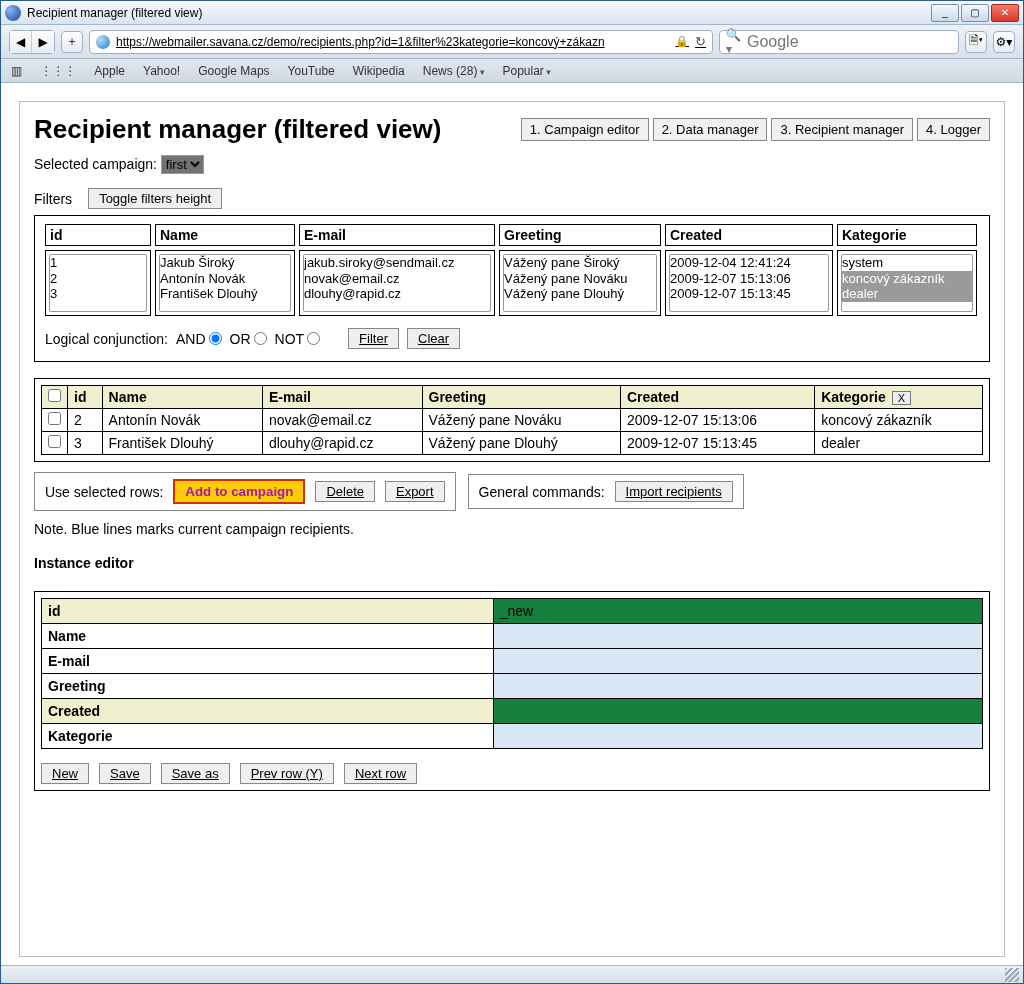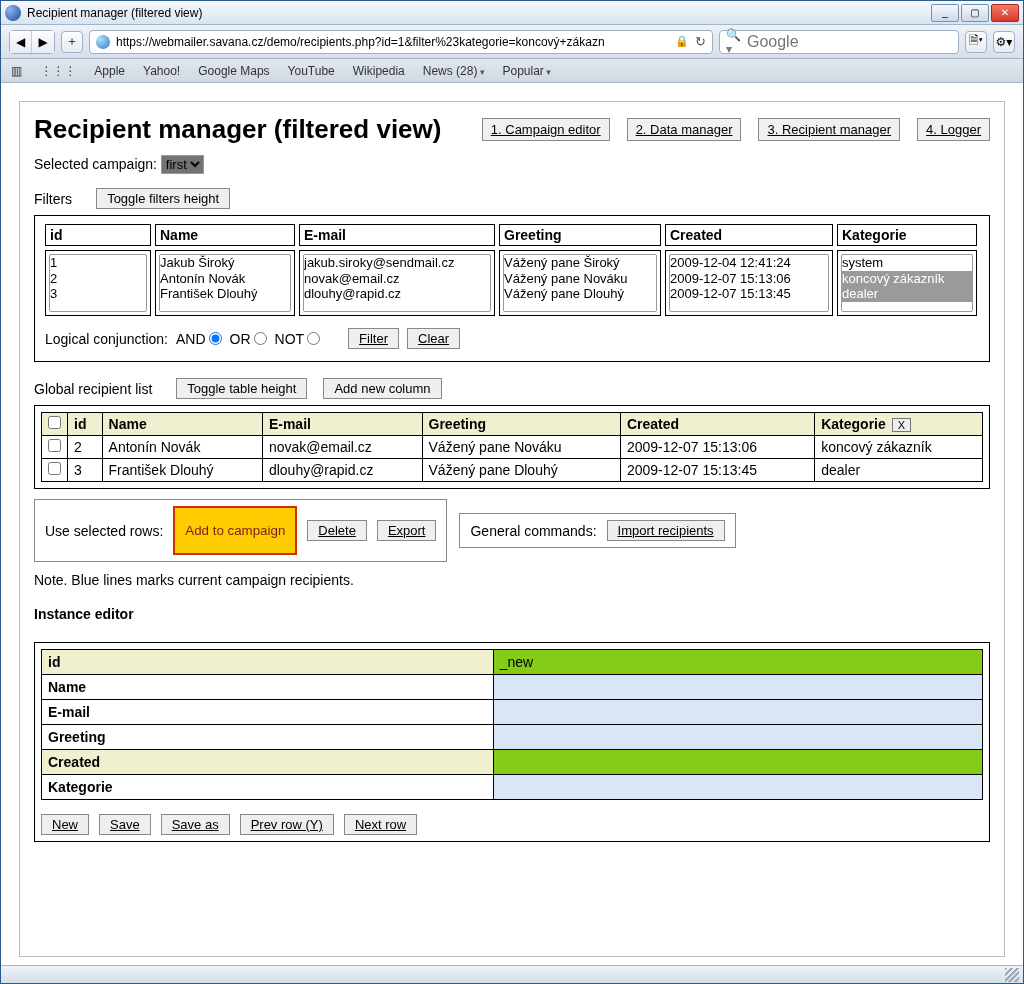--- a/index.html
+++ b/index.html
@@ -9,44 +9,44 @@
 .titlebar .app-icon { width: 16px; height: 16px; border-radius: 50%; background: radial-gradient(circle at 30% 30%, #8ab4f8, #1a4b8c); margin-right: 6px; }
 .titlebar .title { flex: 1; }
 .titlebar .win-buttons { display: flex; }
 .titlebar .win-buttons button { width: 28px; height: 18px; margin-left: 2px; font-size: 10px; border: 1px solid #7a91ac; background: linear-gradient(to bottom,#f3f8fe,#cdd9e8); border-radius: 2px; cursor: pointer; }
 .titlebar .win-buttons .close { background: linear-gradient(to bottom,#f47a6a,#d73a2a); color:#fff; border-color:#a22; }
 
 .toolbar { height: 34px; background: linear-gradient(to bottom,#eef2f7,#d7e0eb); border-bottom: 1px solid #a6b4c6; display: flex; align-items: center; padding: 0 8px; gap: 6px; font-size: 12px; }
 .nav-group { display:flex; align-items:center; border:1px solid #9fb0c4; border-radius:4px; background:#fff; }
 .nav-btn { width:22px; height:22px; background:linear-gradient(to bottom,#fdfdfd,#e6ecf3); border:none; border-right:1px solid #c3ccd6; cursor:pointer; display:flex;align-items:center;justify-content:center;font-size:12px; }
 .nav-btn:last-child { border-right:none; }
-.url-bar { flex:1; height:24px; border:1px solid #9fb0c4; border-radius:4px; background:#fff; display:flex; align-items:center; padding:0 6px; gap:6px; }
+.url-bar { flex:1; height:24px; border:1px solid #9fb0c4; border-radius:4px; background:#fff; display:flex; align-items:center; padding:0 6px; gap:6px;text-decoration:underline; }
 .url-bar .globe { width:14px; height:14px; border-radius:50%; background: radial-gradient(circle at 30% 30%, #aee0ff, #2a7dc7); flex-shrink:0; }
 .url-bar input { flex:1; border:none; outline:none; font-size:12px; background:transparent; }
 .url-bar .lock { color:#555; font-size:11px; }
 .url-bar .reload { color:#555; font-size:13px; cursor:pointer; }
 .search-bar { width:240px; height:24px; border:1px solid #9fb0c4; border-radius:4px; background:#fff; display:flex; align-items:center; padding:0 6px; gap:6px; }
 .search-bar .mag { color:#777; font-size:12px; }
 .search-bar input { flex:1; border:none; outline:none; font-size:16px; color:#888; background:transparent; }
 .tb-icon { width:22px; height:22px; border:1px solid #9fb0c4; border-radius:4px; background:linear-gradient(to bottom,#fdfdfd,#e6ecf3); cursor:pointer; display:flex;align-items:center;justify-content:center;font-size:12px; }
 
 .bookmarkbar { height: 24px; background: linear-gradient(to bottom,#e1e7ef,#d0d8e2); border-bottom: 1px solid #a6b4c6; display:flex; align-items:center; padding:0 10px; gap:18px; font-size:12px; color:#333; }
 .bookmarkbar span { cursor:pointer; }
 .bookmarkbar .drop::after { content:" ▾"; font-size:9px; color:#555; }
 
 .page-wrap { flex:1; background:#fff; overflow:auto; padding:18px 18px 8px 18px; }
 .page { border:1px solid #bbb; padding:12px 14px 18px 14px; min-height:100%; position:relative; }
 h1 { font-size:26px; font-weight:bold; margin-bottom:10px; }
-.topnav { position:absolute; top:16px; right:14px; display:flex; gap:17px;text-decoration:underline; }
+.topnav { position:absolute; top:16px; right:14px; display:flex; gap:4px; }
 .topnav button { font-size:13px; padding:3px 8px; border:1px solid #888; background:#f0f0f0; cursor:pointer; }
 .selcamp { margin:6px 0 14px 0; font-size:14px; }
 .selcamp select { font-size:13px; border:1px solid #999; background:#737373; }
 
 .sect-label { font-size:14px; margin-right:8px; }
-.section-row { display:flex; align-items:center; gap:16px; margin-bottom:6px; }
+.section-row { display:flex; align-items:center; gap:8px; margin-bottom:6px; }
 .btn { font-size:13px; padding:2px 10px; border:1px solid #888; background:#efefef; cursor:pointer; }
 .btn u { text-decoration:underline; }
 
 .filters-box { border:1px solid #000; padding:8px 10px 12px 10px; margin-bottom:16px; }
 .filters-grid { display:grid; grid-template-columns: 106px 140px 196px 162px 168px 140px; gap:4px; }
 .filters-grid .fh { border:1px solid #000; font-weight:bold; padding:2px 4px; font-size:14px; background:#fff; }
 .filters-grid .fv { border:1px solid #000; padding:3px; display:flex; }
 .filters-grid select { width:100%; font-size:13px; border:1px solid #999; }
 .filters-grid select[multiple] { height:58px; }
 .filters-grid select option.sel { background:#9a9a9a; color:#fff; }
@@ -54,31 +54,31 @@
 .logic-row label { display:flex; align-items:center; gap:3px; }
 
 .table-box { border:1px solid #000; padding:6px; margin-bottom:8px; }
 table.list { width:100%; border-collapse:collapse; font-size:14px; }
 table.list th, table.list td { border:1px solid #000; padding:3px 6px; text-align:left; }
 table.list th { background:#f0f0d0; font-weight:bold; }
 table.list th.cb, table.list td.cb { width:22px; text-align:center; }
 table.list th .xbtn { font-size:11px; padding:0 5px; border:1px solid #777; background:#eee; cursor:pointer; margin-left:6px; }
 .cmdrow { display:flex; align-items:center; gap:12px; margin:10px 0; font-size:14px; }
 .cmdrow .group { border:1px solid #888; padding:6px 10px; display:flex; align-items:center; gap:10px; }
-.add-campaign { border:2px solid #cc3300 !important; background:#ffcc00 !important; color:#7f1d1d; font-weight:normal; padding:15px 10px; cursor:pointer; }
+.add-campaign { border:2px solid #cc3300 !important; background:#ffcc00 !important; color:#a21caf; font-weight:bold; padding:3px 10px; cursor:pointer; }
 .note { font-size:14px; margin-bottom:18px; }
 
 .inst-heading { font-size:14px; font-weight:bold; margin-bottom:20px; }
 .inst-box { border:1px solid #000; padding:6px; }
 table.inst { width:100%; border-collapse:collapse; font-size:14px; }
 table.inst td { border:1px solid #000; padding:4px 6px; }
 table.inst td.k { width:48%; font-weight:bold; }
 table.inst td.k.y { background:#f0f0d0; }
 table.inst td.v { background:#fff; }
-table.inst td.v.y { background:#84cc16; }
+table.inst td.v.y { background:#15803d; }
 table.inst td.v.b { background:#d9e6f5; }
 .inst-btns { margin-top:14px; display:flex; gap:10px; }
 
 .statusbar { height:18px; background:linear-gradient(to bottom,#eef2f8,#d6dee8); border-top:1px solid #a6b4c6; display:flex; justify-content:flex-end; align-items:center; padding-right:4px; }
 .statusbar .grip { width:14px; height:14px; background:repeating-linear-gradient(135deg,#9ab 0 2px,transparent 2px 4px); }
 </style>
 </head>
 <body>
 
 <div class="window">
@@ -212,25 +212,20 @@
           <label>
               <span>NOT</span> 
               <input type="radio" name="lc" style="">
             </label>
           <span style="width:12px"></span>
           <button class="btn"><u>Filter</u></button>
           <button class="btn"><u>Clear</u></button>
         </div>
       </div>
 
-      <div class="section-row">
-        <span class="sect-label">Global recipient list</span>
-        <button class="btn"><span>Toggle table height</span></button>
-        <button class="btn"><span>Add new column</span></button>
-      </div>
       <div class="table-box">
         <table class="list">
           <thead>
               <tr>
             <th class="cb"><input type="checkbox" style=""></th>
             <th>id</th>
             <th>Name</th>
             <th>E-mail</th>
             <th>Greeting</th>
             <th>Created</th>

